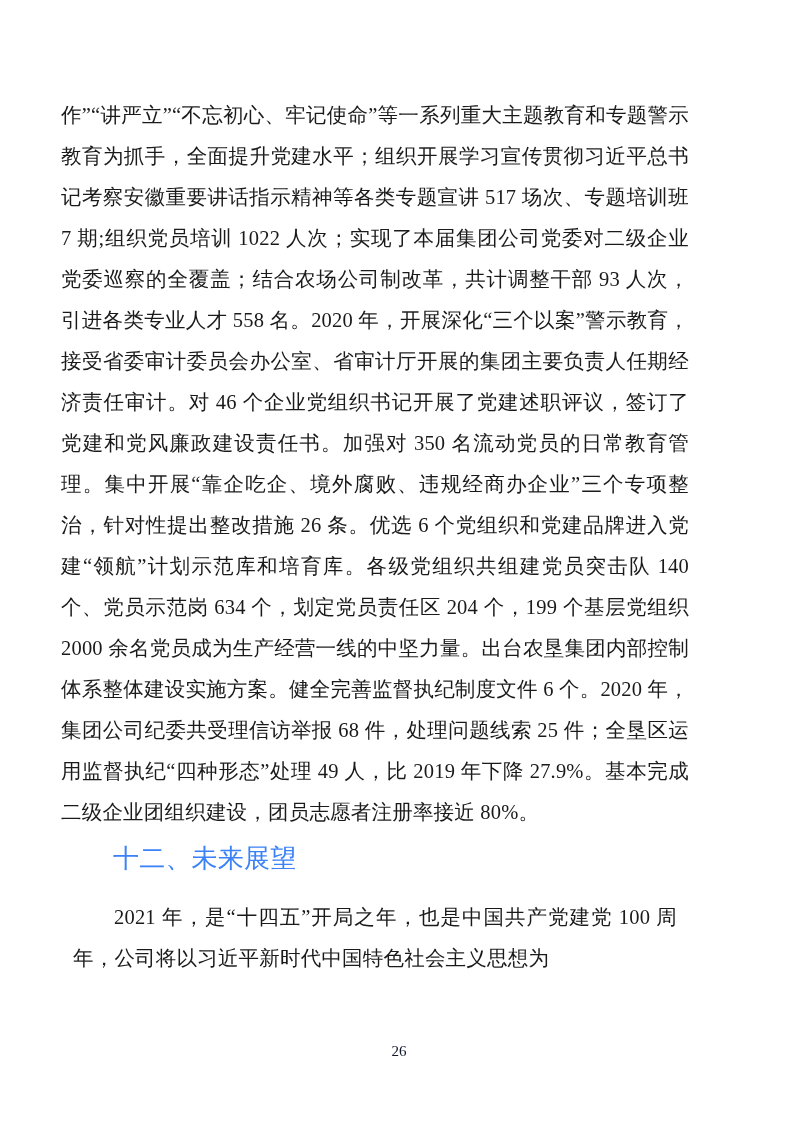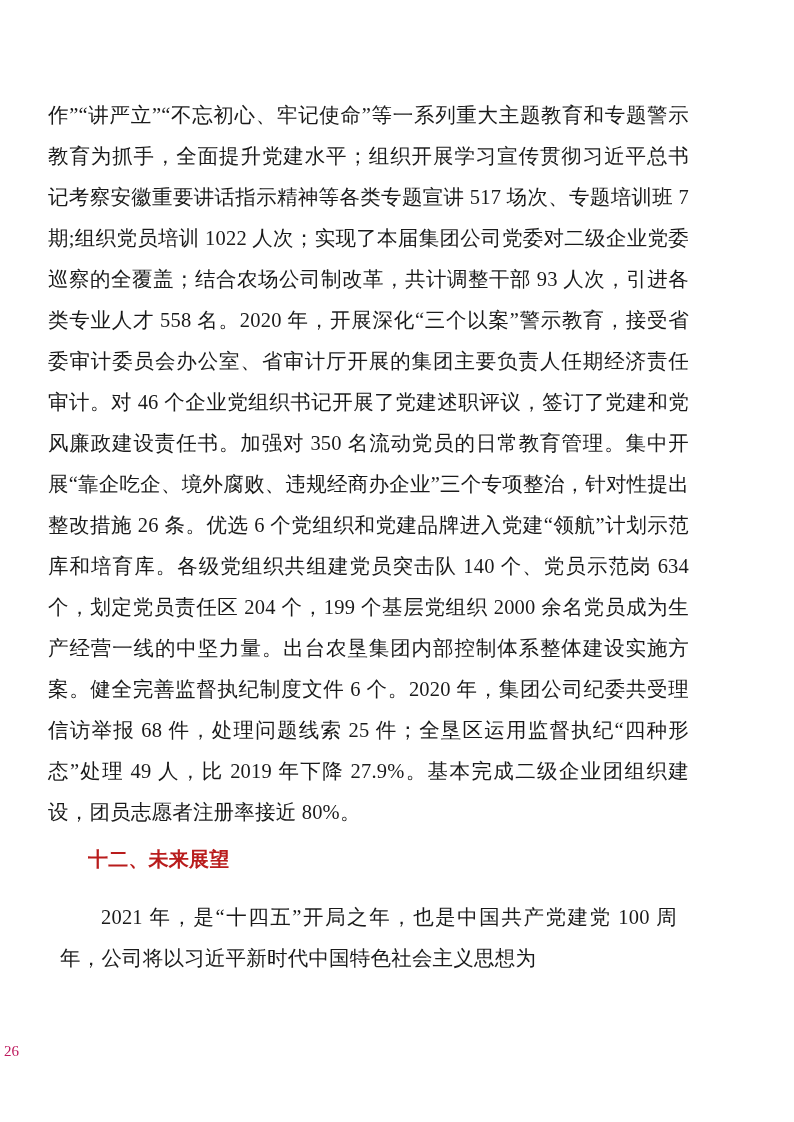--- a/index.html
+++ b/index.html
@@ -15,55 +15,55 @@
     position: relative;
     overflow: hidden;
   }
   .page {
     position: absolute;
     left: 0;
     top: 0;
     width: 794px;
     height: 1122px;
     box-sizing: border-box;
-    padding: 95px 105px 60px 48px;
+    padding: 95px 105px 60px 61px;
   }
   .body-text {
     font-size: 20.5px;
     line-height: 41px;
     text-align: justify;
     text-justify: inter-ideograph;
     letter-spacing: 0.2px;
     color: #1a1a1a;
   }
   .para {
     margin: 0;
     text-indent: 0;
   }
   .para-indent {
     margin: 12px;
     text-indent: 2em;
   }
   .heading {
     margin: 0;
-    font-size: 20px;
+    font-size: 26px;
     line-height: 52px;
-    font-weight: bold;
+    font-weight: normal;
     text-indent: 2em;
-    color: #b91c1c;
+    color: #3b82f6;
   }
   .page-number {
     position: absolute;
     left: 4px;
     right: 0;
     bottom: 62px;
-    text-align: left;
+    text-align: center;
     font-size: 15px;
     font-family: "Liberation Serif", "DejaVu Serif", serif;
-    color: #be185d;
+    color: #0f172a;
   }
 </style>
 </head>
 <body>
 
 <div class="page">
 
   <div class="body-text">
     <p class="para">作”“讲严立”“不忘初心、牢记使命”等一系列重大主题教育和专题警示教育为抓手，全面提升党建水平；组织开展学习宣传贯彻习近平总书记考察安徽重要讲话指示精神等各类专题宣讲 517 场次、专题培训班 7 期;组织党员培训 1022 人次；实现了本届集团公司党委对二级企业党委巡察的全覆盖；结合农场公司制改革，共计调整干部 93 人次，引进各类专业人才 558 名。2020 年，开展深化“三个以案”警示教育，接受省委审计委员会办公室、省审计厅开展的集团主要负责人任期经济责任审计。对 46 个企业党组织书记开展了党建述职评议，签订了党建和党风廉政建设责任书。加强对 350 名流动党员的日常教育管理。集中开展“靠企吃企、境外腐败、违规经商办企业”三个专项整治，针对性提出整改措施 26 条。优选 6 个党组织和党建品牌进入党建“领航”计划示范库和培育库。各级党组织共组建党员突击队 140 个、党员示范岗 634 个，划定党员责任区 204 个，199 个基层党组织 2000 余名党员成为生产经营一线的中坚力量。出台农垦集团内部控制体系整体建设实施方案。健全完善监督执纪制度文件 6 个。2020 年，集团公司纪委共受理信访举报 68 件，处理问题线索 25 件；全垦区运用监督执纪“四种形态”处理 49 人，比 2019 年下降 27.9%。基本完成二级企业团组织建设，团员志愿者注册率接近 80%。</p>
 

